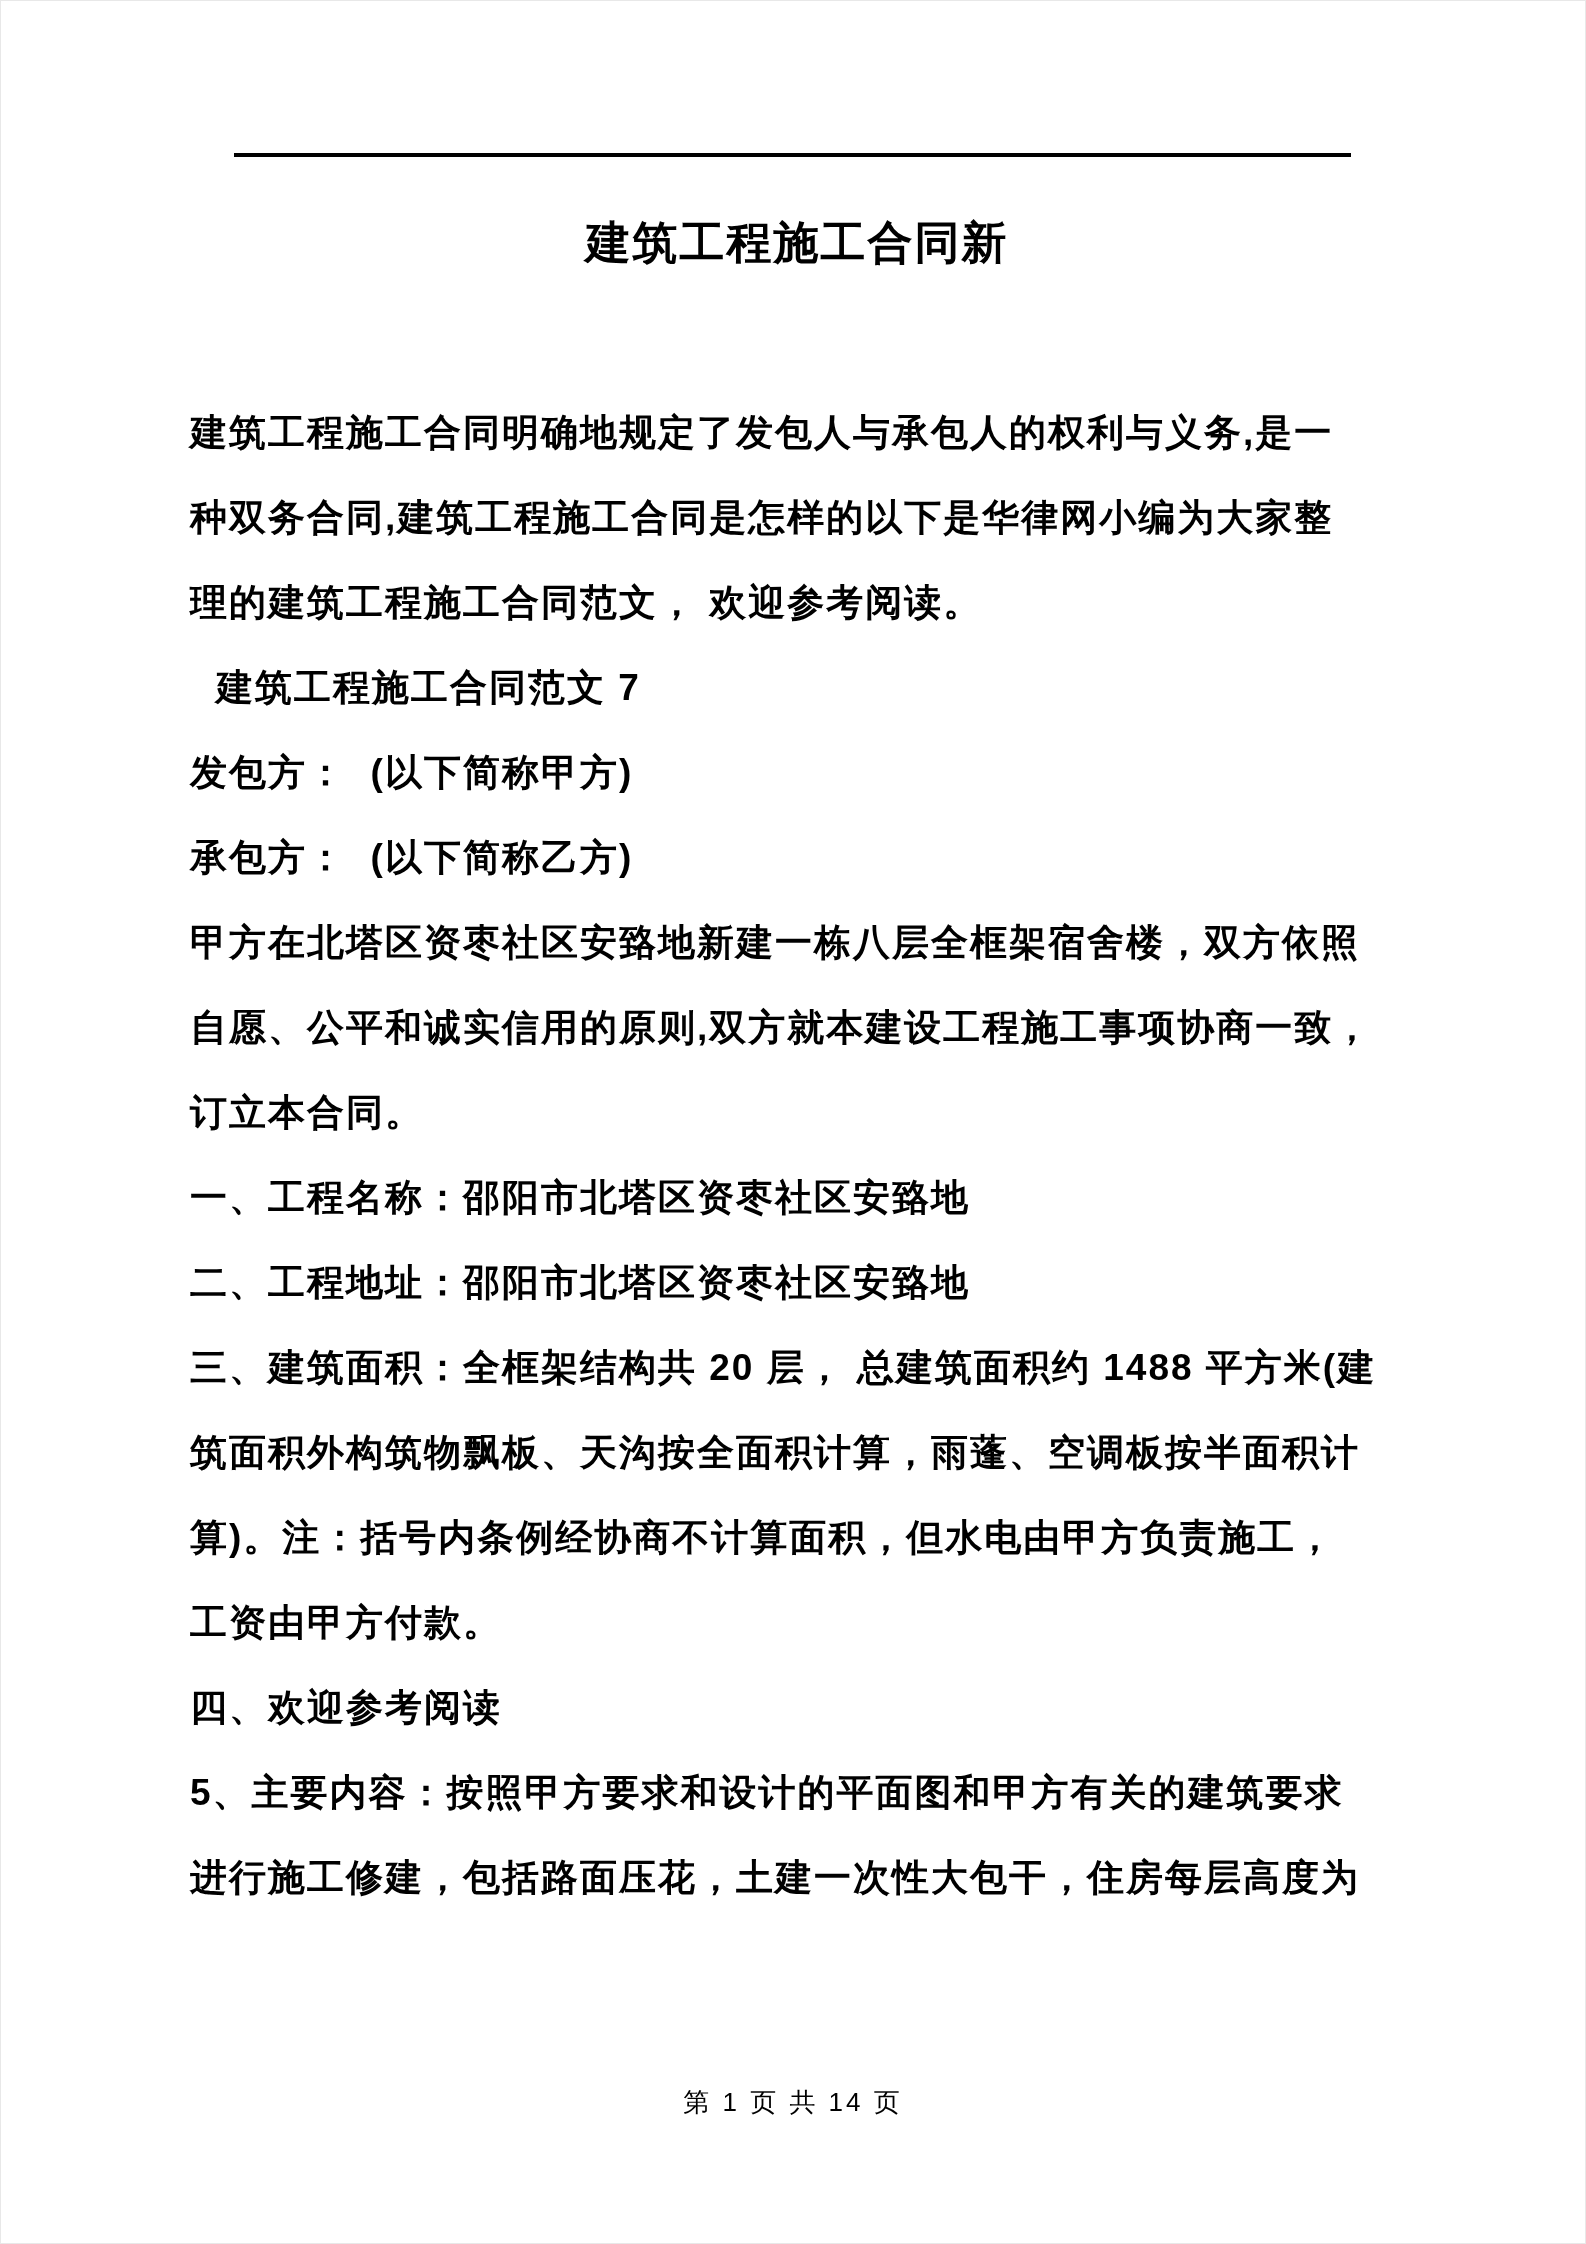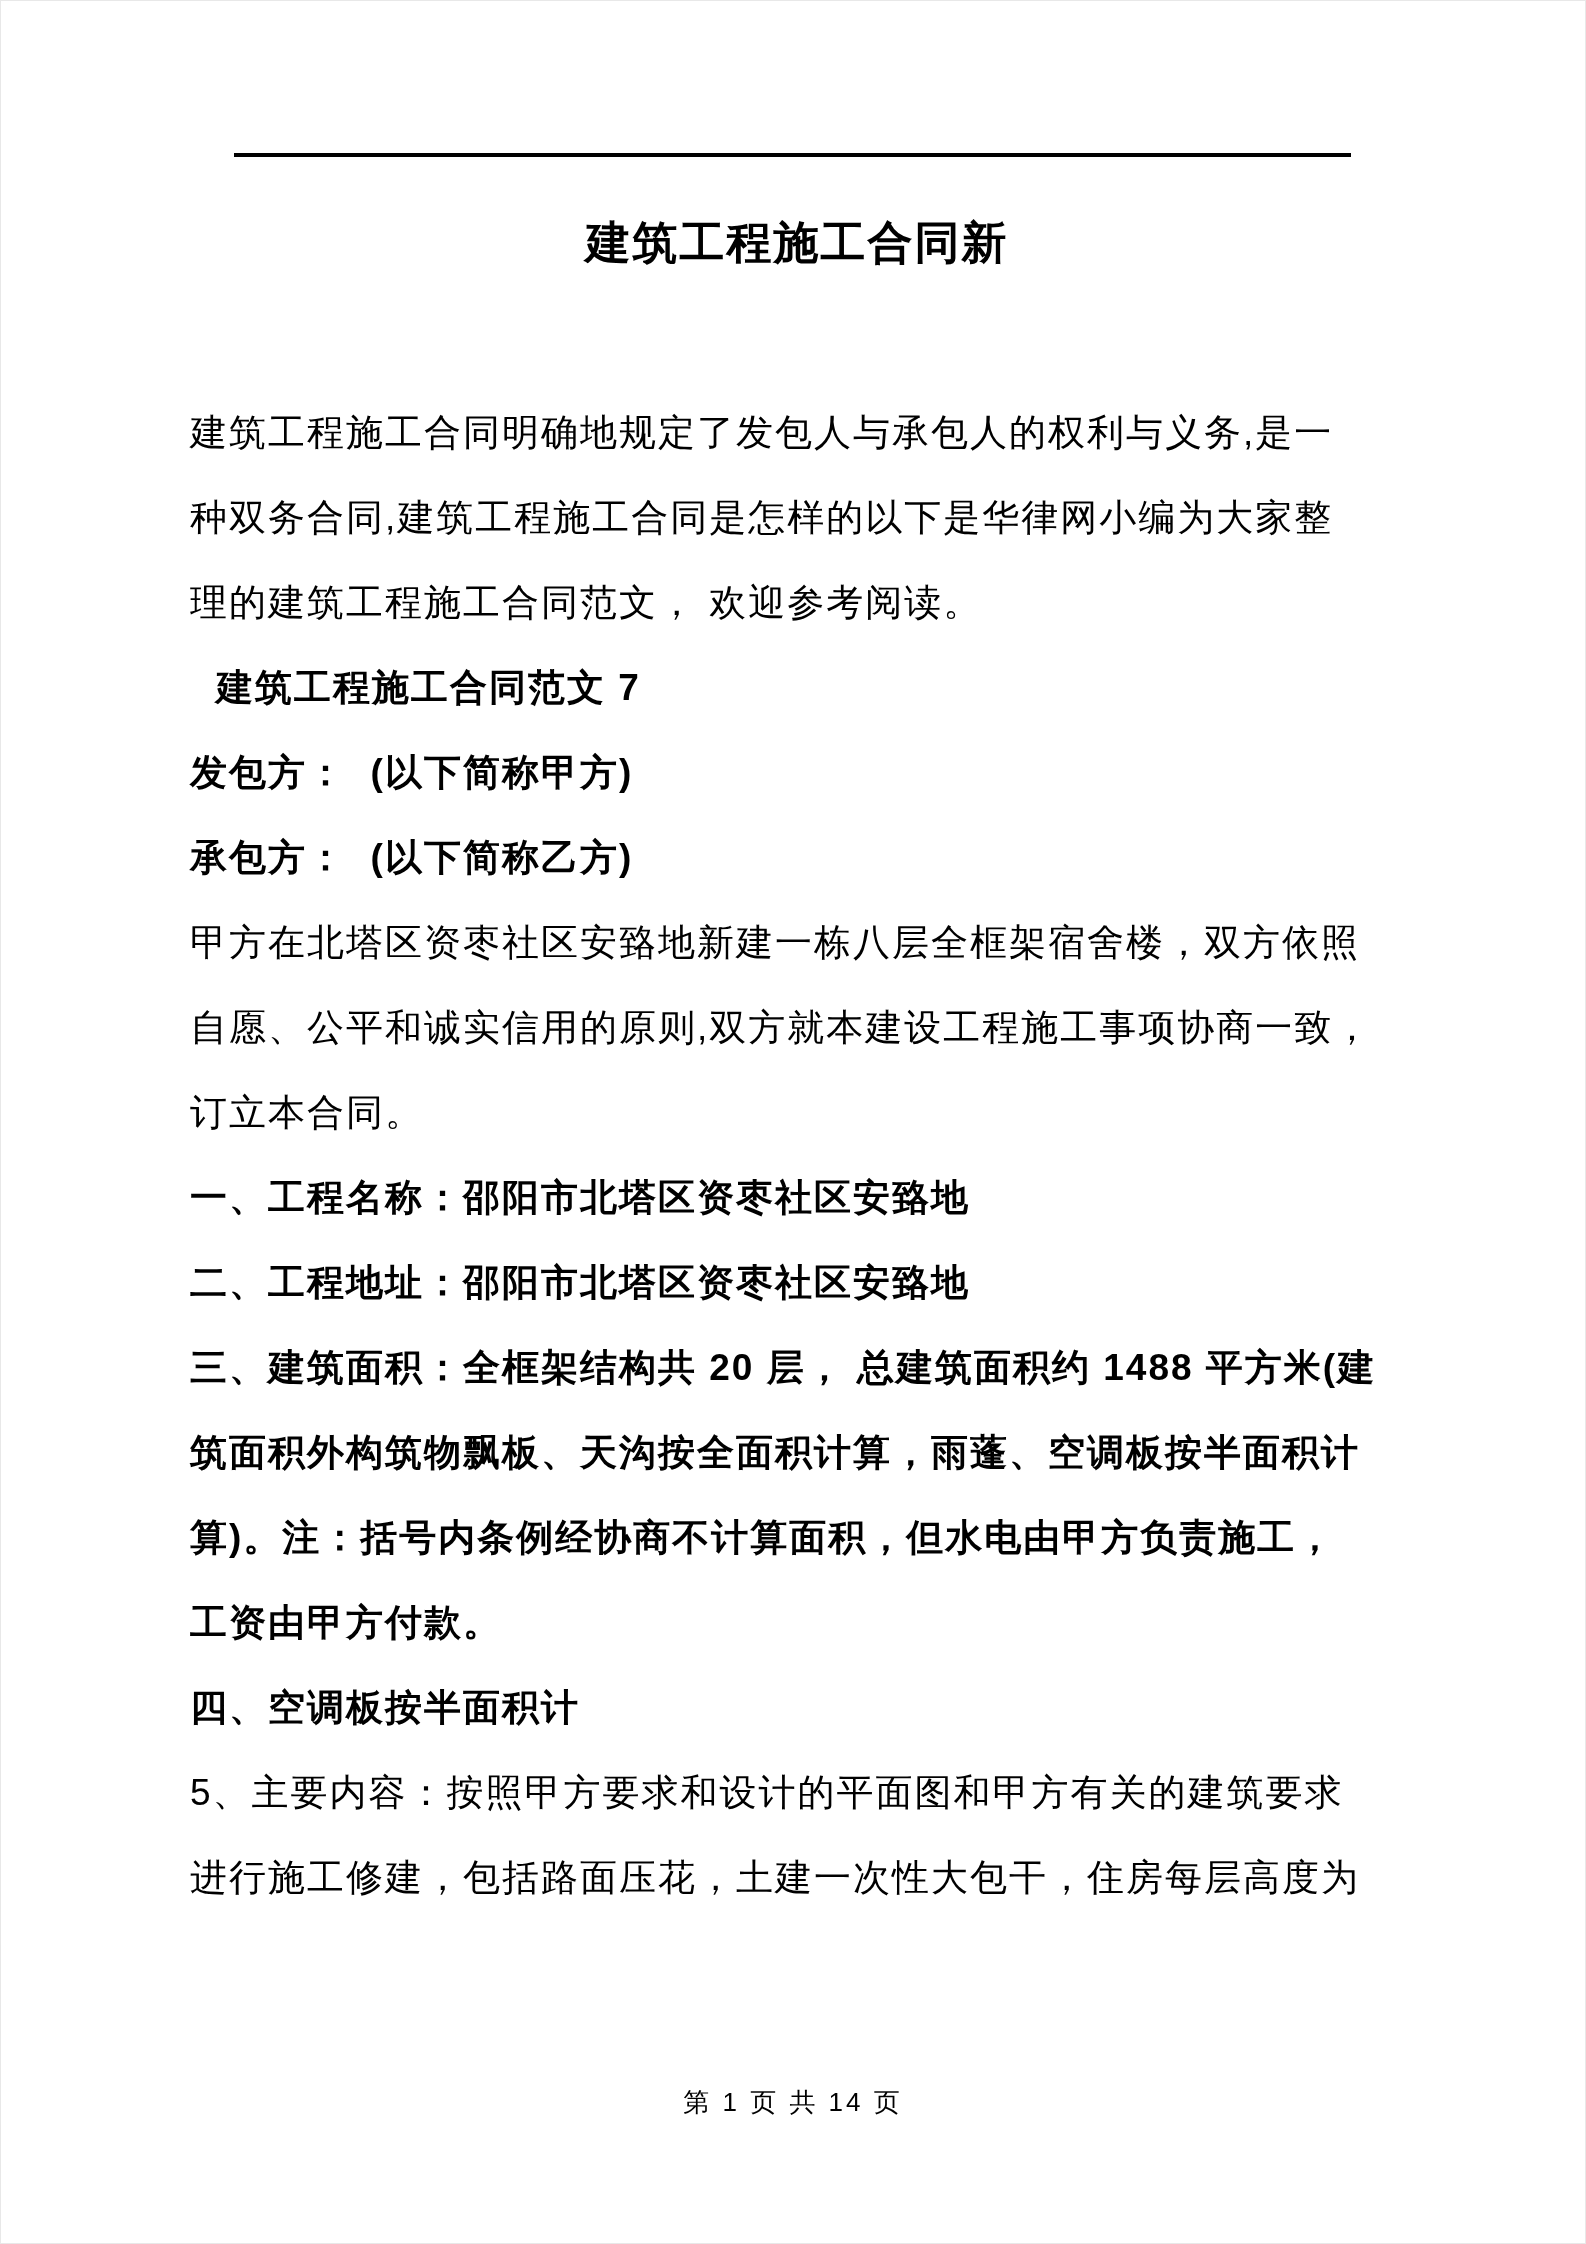--- a/index.html
+++ b/index.html
@@ -38,21 +38,21 @@
     position: absolute;
     left: 190px; top: 390px;
     width: 1210px;
   }
   .ln {
     height: 85px;
     line-height: 85px;
     font-size: 37px;
     letter-spacing: 2px;
     white-space: pre;
-    font-weight: 400;
+    font-weight: 700;
   }
   .ln.bold { font-weight: 700; }
   .ln.indent { padding-left: 26px; }
   .footer {
     position: absolute;
     left: 0; top: 2082px;
     width: 1586px;
     text-align: center;
     font-size: 26px;
     font-weight: 400;
@@ -75,20 +75,20 @@
       <div class="ln bold">承包方：  (以下简称乙方)</div>
       <div class="ln">甲方在北塔区资枣社区安臵地新建一栋八层全框架宿舍楼，双方依照</div>
       <div class="ln">自愿、公平和诚实信用的原则,双方就本建设工程施工事项协商一致，</div>
       <div class="ln">订立本合同。</div>
       <div class="ln bold">一、工程名称：邵阳市北塔区资枣社区安臵地</div>
       <div class="ln bold">二、工程地址：邵阳市北塔区资枣社区安臵地</div>
       <div class="ln bold">三、建筑面积：全框架结构共 20 层， 总建筑面积约 1488 平方米(建</div>
       <div class="ln bold">筑面积外构筑物飘板、天沟按全面积计算，雨蓬、空调板按半面积计</div>
       <div class="ln bold">算)。注：括号内条例经协商不计算面积，但水电由甲方负责施工，</div>
       <div class="ln bold">工资由甲方付款。</div>
-      <div class="ln bold">四、空调板按半面积计</div>
+      <div class="ln bold">四、欢迎参考阅读</div>
       <div class="ln">5、主要内容：按照甲方要求和设计的平面图和甲方有关的建筑要求</div>
       <div class="ln">进行施工修建，包括路面压花，土建一次性大包干，住房每层高度为</div>
     </div>
   <div class="footer">
     <span>第 1 页 共 14 页</span>
   </div>
 </div>
 
 </body></html>

